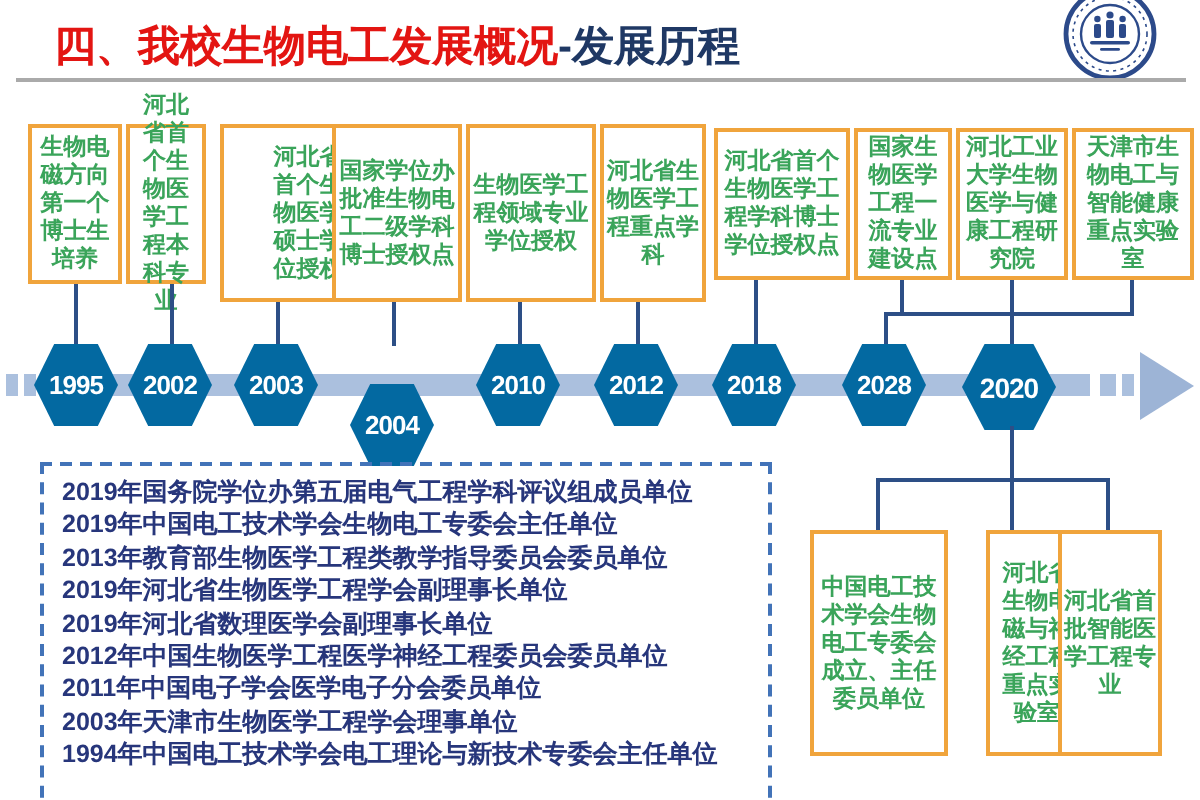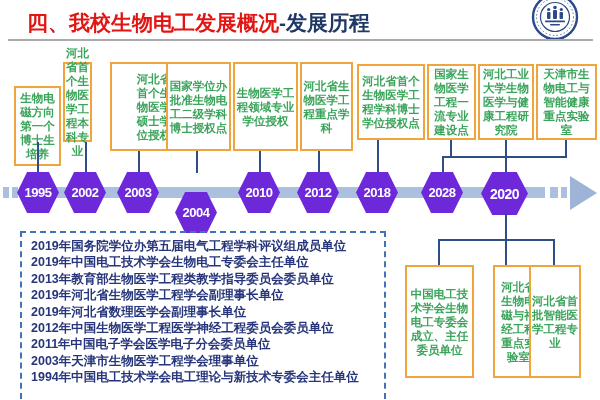--- a/index.html
+++ b/index.html
@@ -28,21 +28,21 @@
   .conn.h{height:2px;}
   
   .band{position:absolute;top:187px;height:11px;background:#abc0de;}
   .tdash{position:absolute;top:187px;height:11px;background:#abc0de;}
   .arrow{
     position:absolute;left:570px;top:176px;width:0;height:0;
     border-top:17px solid transparent;border-bottom:17px solid transparent;
     border-left:27px solid #9db4d6;
   }
   .hex{
-    position:absolute;width:42px;height:41px;background:#6d28d9;
+    position:absolute;width:42px;height:41px;background:#0369a1;
     clip-path:polygon(24% 0,76% 0,100% 50%,76% 100%,24% 100%,0 50%);
     color:#ffffff;font-weight:bold;font-size:13px;letter-spacing:-0.5px;
     display:flex;align-items:center;justify-content:center;
   }
   .hex.big{width:47px;height:43px;font-size:14px;}
   
   .dashedbox{
     position:absolute;left:20px;top:231px;width:366px;height:178px;
     border:2px dashed #4273b8;box-sizing:border-box;
     padding:5px 6px 0 9px;
@@ -70,24 +70,24 @@
       <circle cx="17.7" cy="16.5" r="1.6"></circle>
       <circle cx="24" cy="14.5" r="1.8"></circle>
       <circle cx="30.3" cy="16.5" r="1.6"></circle>
       <rect x="14" y="27.5" width="20" height="1.8" rx="0.9"></rect>
       <rect x="19" y="31" width="10" height="1.4" rx="0.7"></rect>
     </g>
   </svg>
 </div>
 <div class="header-line"></div>
 
-<div class="mbox" style="left:14px;top:62px;width:47px;height:80px;margin-top:24px;">
+<div class="mbox" style="left:14px;top:62px;width:47px;height:80px;">
     <span>生物电磁方向第一个博士生培养</span>
   </div>
-<div class="mbox" style="left:63px;top:62px;width:29px;height:80px;align-items:center;">
+<div class="mbox" style="left:63px;top:62px;width:40px;height:80px;align-items:center;">
     <span>河北省首个生物医学工程本科专业</span>
   </div>
 <div class="mbox" style="left:110px;top:62px;width:66px;height:89px;padding-left:23px;">
     <span>河北省首个生物医学硕士学位授权</span>
   </div>
 <div class="mbox" style="left:166px;top:62px;width:65px;height:89px;">
     <span>国家学位办批准生物电工二级学科博士授权点</span>
   </div>
 <div class="mbox" style="left:233px;top:62px;width:65px;height:89px;">
     <span>生物医学工程领域专业学位授权</span>

